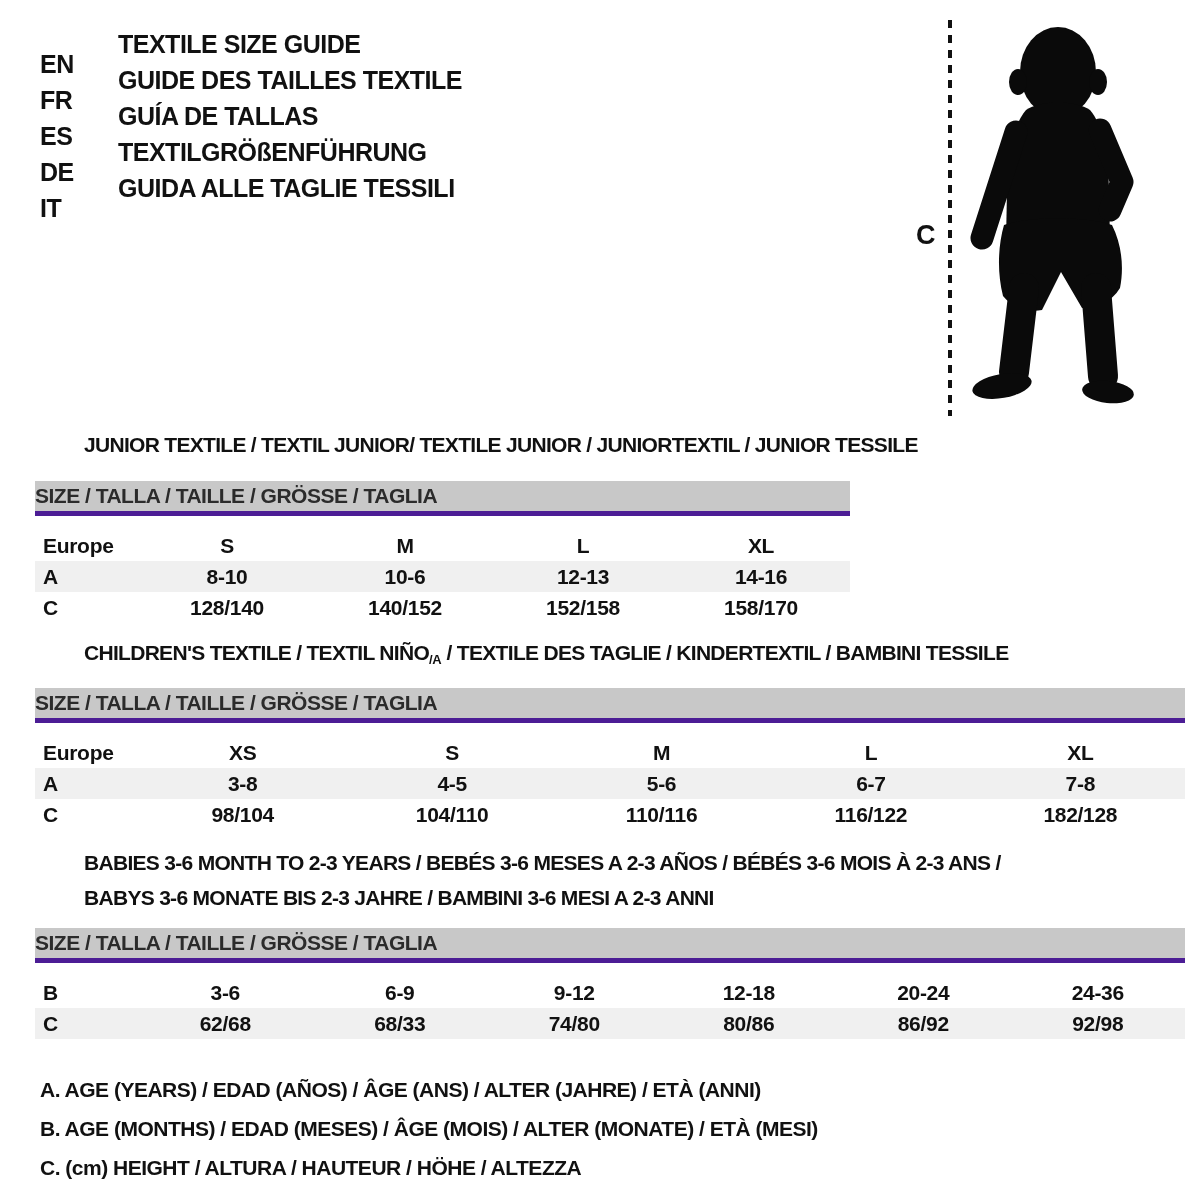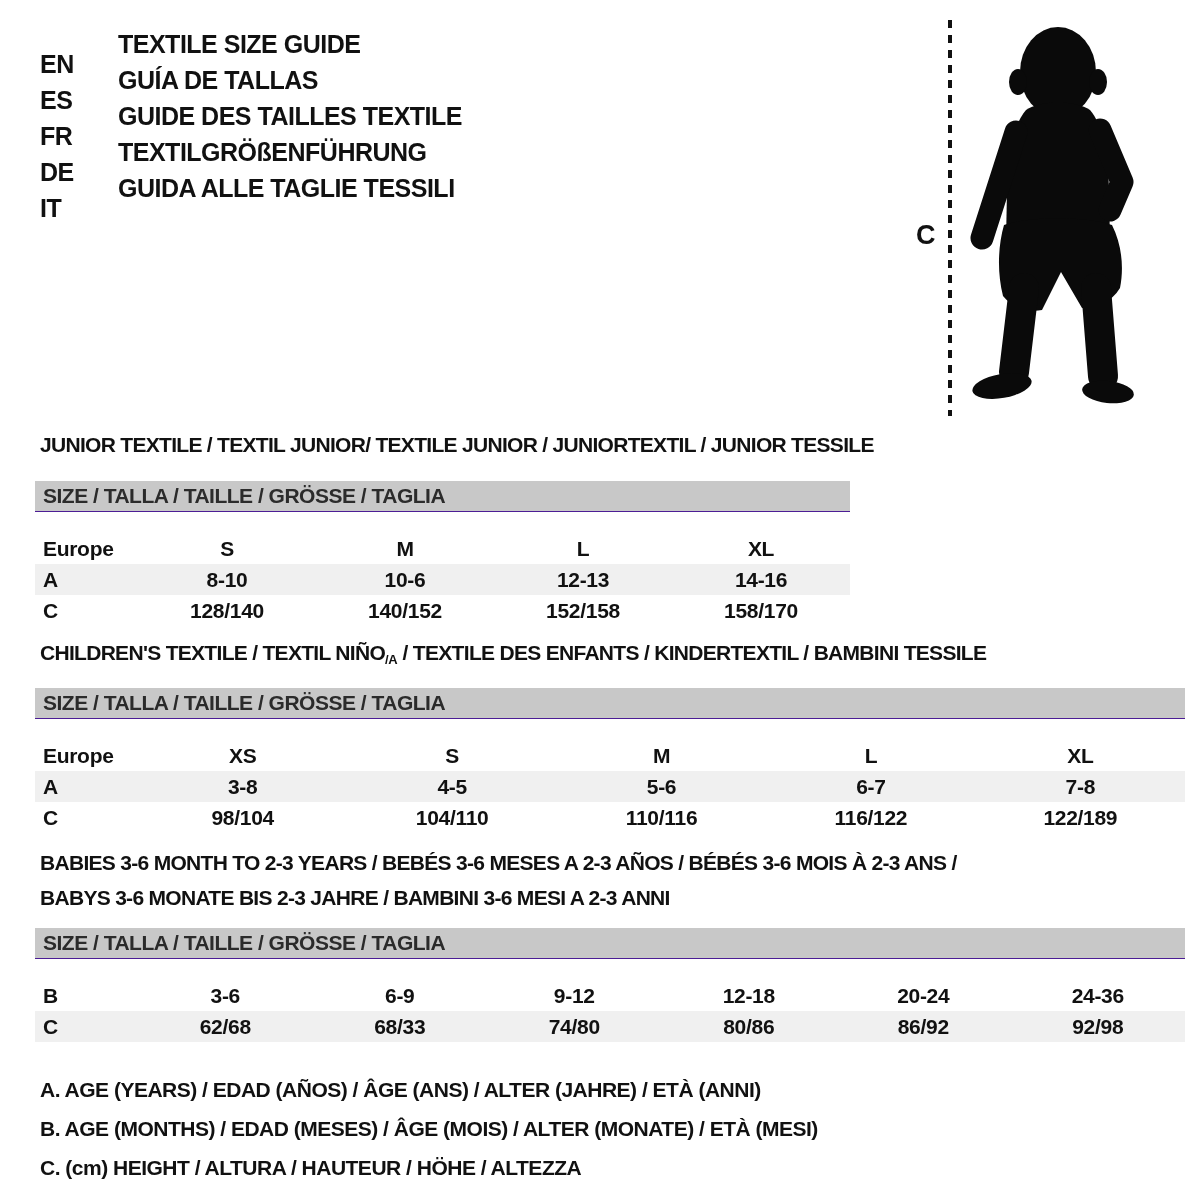--- a/index.html
+++ b/index.html
@@ -11,33 +11,33 @@
   .page { position: relative; width: 1200px; height: 1200px; overflow: hidden; background: #fff; }
 
   
   .lang-block { position: absolute; left: 40px; top: 26px; }
   .lang-row { display: flex; height: 36px; align-items: center; font-weight: bold; font-size: 25px; letter-spacing: -0.5px; white-space: nowrap; }
   .lang-code { width: 78px; flex: none; margin-top: 40px; }
 
   
   .section-title {
     position: absolute; font-weight: bold; font-size: 21px;
-    letter-spacing: -0.7px; white-space: nowrap; line-height: 26px;
+    letter-spacing: -0.7px; white-space: nowrap; line-height: 26px; margin-left: 44px;
   }
   .section-title .sub { font-size: 13px; vertical-align: -4px; letter-spacing: -0.3px; }
   .title-line { height: 35px; line-height: 35px; }
 
   
   .size-table { position: absolute; }
   .band {
     background: var(--band, #c8c8c8);
-    height: 30px; line-height: 30px; padding-left: 8px;
+    height: 30px; line-height: 30px; 
     font-weight: bold; font-size: 21px; letter-spacing: -0.5px;
-    color: #2b2b2b; margin-bottom: 21px;
-    border-bottom: 1px solid #4c1d95;
+    color: #2b2b2b; margin-bottom: 14px;
+    border-bottom: 5px solid #4c1d95;
   }
   .trow { display: flex; height: 31px; line-height: 31px; font-weight: bold; font-size: 21px; letter-spacing: -0.3px; }
   .trow.shaded { background: var(--shade, #f0f0f0); }
   .tlabel { width: 95px; padding-left: 8px; flex: none; text-align: left; }
   .tcell { flex: 1; text-align: center; }
 
   
   .footnotes { position: absolute; left: 40px; top: 1070px; }
   .footnote { height: 39px; line-height: 39px; font-weight: bold; font-size: 21px; letter-spacing: -0.5px; white-space: nowrap; }
 
@@ -49,26 +49,26 @@
 <body>
 
 <div class="page">
 
   <div class="lang-block">
     <div class="lang-row">
       <span class="lang-code">EN</span>
       <span class="lang-label">TEXTILE SIZE GUIDE</span>
     </div>
     <div class="lang-row">
+      <span class="lang-code">FR</span>
+      <span class="lang-label">GUIDE DES TAILLES TEXTILE</span>
+    </div>
+    <div class="lang-row">
       <span class="lang-code">ES</span>
       <span class="lang-label">GUÍA DE TALLAS</span>
-    </div>
-    <div class="lang-row">
-      <span class="lang-code">FR</span>
-      <span class="lang-label">GUIDE DES TAILLES TEXTILE</span>
     </div>
     <div class="lang-row">
       <span class="lang-code">DE</span>
       <span class="lang-label">TEXTILGRÖßENFÜHRUNG</span>
     </div>
     <div class="lang-row">
       <span class="lang-code">IT</span>
       <span class="lang-label">GUIDA ALLE TAGLIE TESSILI</span>
     </div>
   </div>
@@ -113,21 +113,21 @@
           <span class="tlabel">C</span>
           <span class="tcell">128/140</span>
           <span class="tcell">140/152</span>
           <span class="tcell">152/158</span>
           <span class="tcell">158/170</span>
         </div>
       </div>
   </div>
 
   <div class="section-title" style="left:40px; top:640px;">
-    <span>CHILDREN'S TEXTILE / TEXTIL NIÑO</span><span class="sub">/A</span><span> / TEXTILE DES ENFANTS / KINDERTEXTIL / BAMBINI TESSILE</span>
+    <span>CHILDREN'S TEXTILE / TEXTIL NIÑO</span><span class="sub">/A</span><span> / TEXTILE DES TAGLIE / KINDERTEXTIL / BAMBINI TESSILE</span>
   </div>
   <div class="size-table" style="left:35px; top:688px; width:1150px;">
     <div class="band">SIZE / TALLA / TAILLE / GRÖSSE / TAGLIA</div>
     <div>
         <div class="trow">
           <span class="tlabel">Europe</span>
           <span class="tcell">XS</span>
           <span class="tcell">S</span>
           <span class="tcell">M</span>
           <span class="tcell">L</span>
@@ -140,21 +140,21 @@
           <span class="tcell">5-6</span>
           <span class="tcell">6-7</span>
           <span class="tcell">7-8</span>
         </div>
         <div class="trow">
           <span class="tlabel">C</span>
           <span class="tcell">98/104</span>
           <span class="tcell">104/110</span>
           <span class="tcell">110/116</span>
           <span class="tcell">116/122</span>
-          <span class="tcell">122/189</span>
+          <span class="tcell">182/128</span>
         </div>
       </div>
   </div>
 
   <div class="section-title" style="left:40px; top:845px;">
     <div class="title-line">BABIES 3-6 MONTH TO 2-3 YEARS / BEBÉS 3-6 MESES A 2-3 AÑOS / BÉBÉS 3-6 MOIS À 2-3 ANS /</div>
     <div class="title-line">BABYS 3-6 MONATE BIS 2-3 JAHRE / BAMBINI 3-6 MESI A 2-3 ANNI</div>
   </div>
   <div class="size-table" style="left:35px; top:928px; width:1150px;">
     <div class="band">SIZE / TALLA / TAILLE / GRÖSSE / TAGLIA</div>

